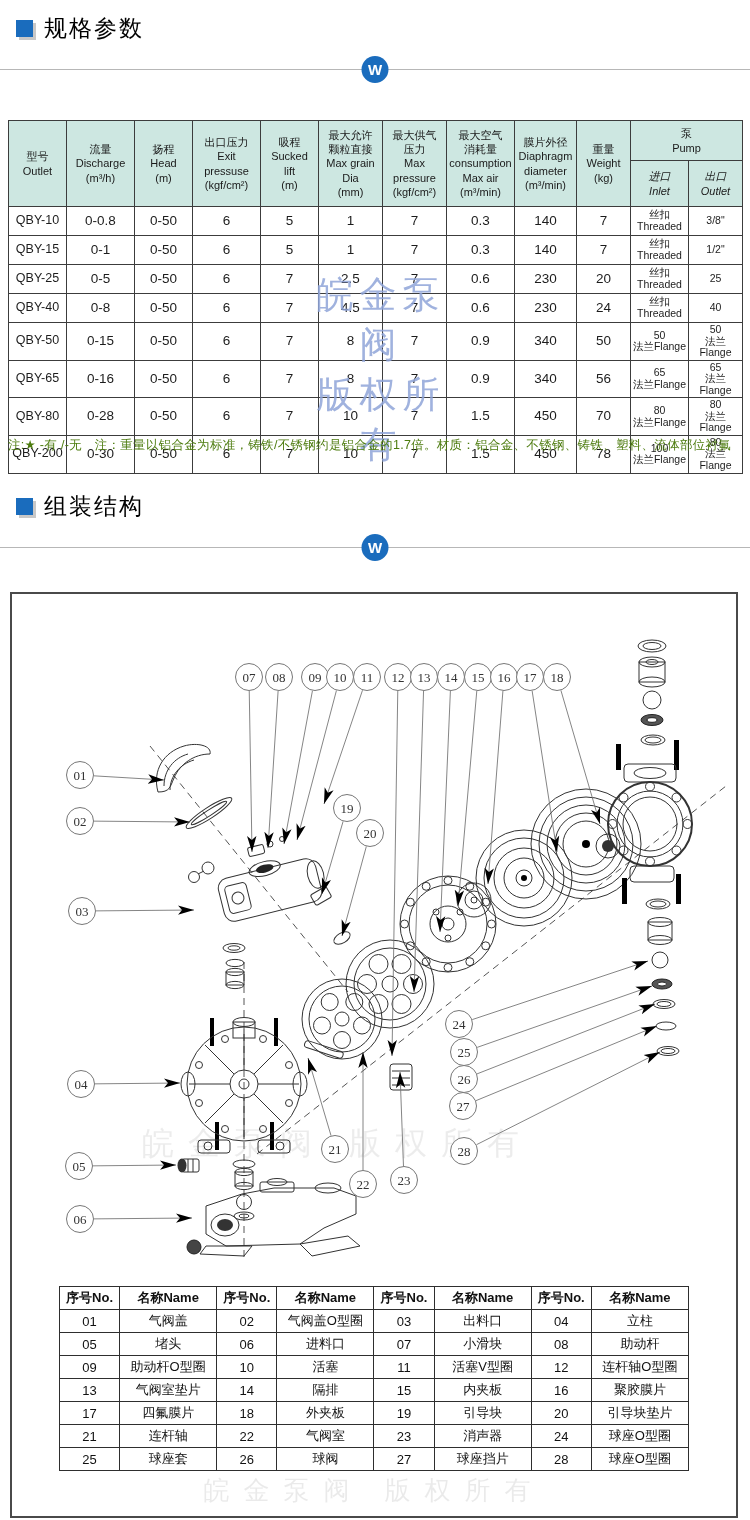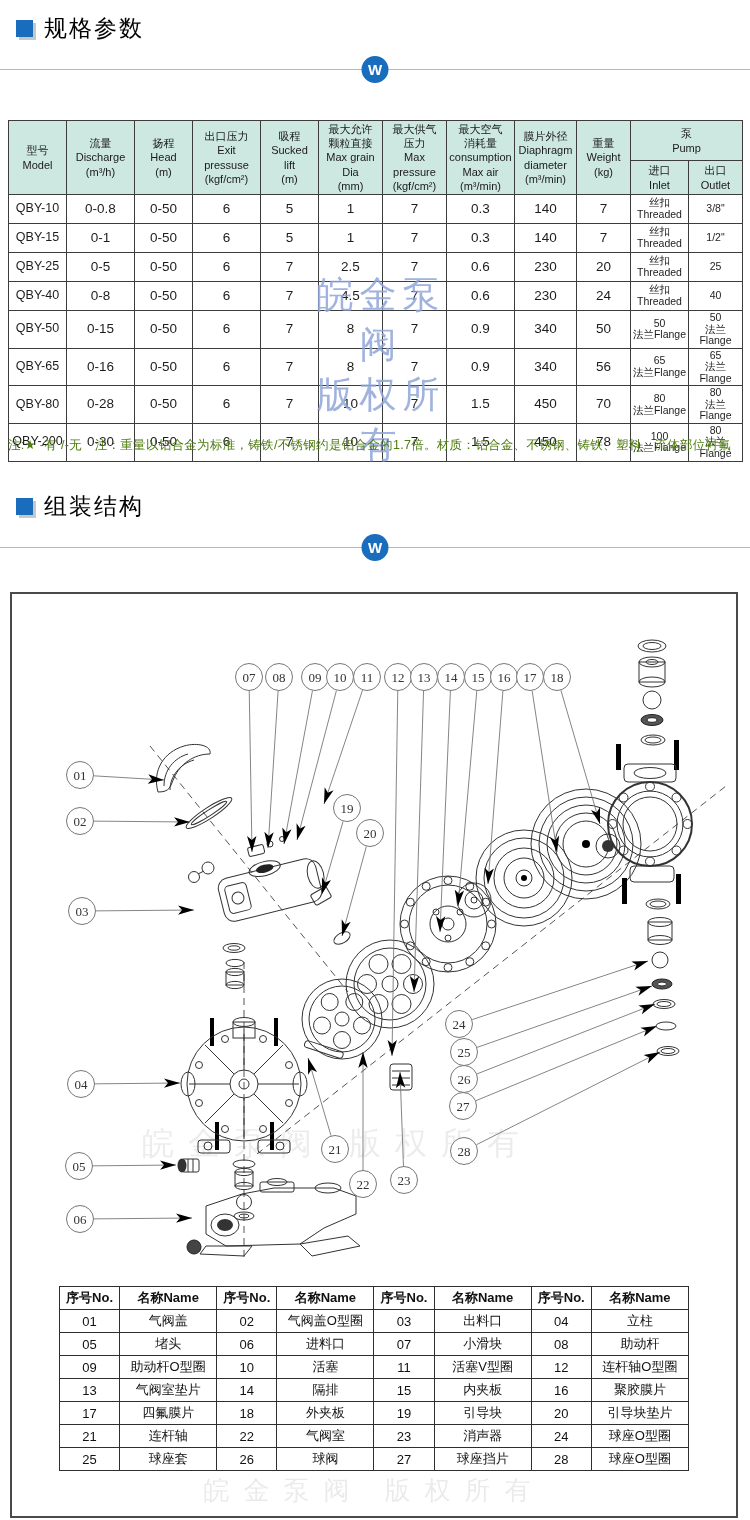--- a/index.html
+++ b/index.html
@@ -24,21 +24,21 @@
   #div1 { top:56px; }
   #div2 { top:534px; }
 
   
   .spec-wrap { position:absolute; top:120px; left:8px; width:734px; }
   .spec-table { border-collapse:collapse; width:734px; table-layout:fixed; }
   .spec-table th, .spec-table td { border:1px solid #3c3c3c; text-align:center;
     vertical-align:middle; padding:1px 0; overflow:hidden; }
   .spec-table thead th { background:#cde7e1; font-size:11px; font-weight:normal;
     color:#1a1a1a; white-space:pre-line; line-height:1.28; }
-  .spec-table thead tr.h2 th { height:34px; }
+  .spec-table thead tr.h2 th { height:46px;font-style:italic; }
   .spec-table tbody td { font-size:13.5px; color:#1c1c1c; height:29px;
     white-space:pre-line; line-height:1.1; background:transparent; }
   .spec-table tbody td.model { font-size:12.5px; }
   .spec-table tbody td.io { font-size:10.5px; }
 
   .wm-table { position:absolute; top:150px; left:288px; width:170px; text-align:center;
     font-size:37px; letter-spacing:6px; line-height:1.35; color:rgba(143,164,216,0.85);
     pointer-events:none; }
 
   .note { position:absolute; top:437px; left:8px; width:740px; font-size:12.5px;
@@ -83,21 +83,21 @@
           <col style="width:64px">
           <col style="width:68px">
         <col style="width:62px">
           <col style="width:54px">
           <col style="width:58px">
           <col style="width:54px">
       </colgroup>
       <thead>
         <tr class="h1">
           <th rowspan="2">型号
-Model</th>
+Outlet</th>
           <th rowspan="2">流量
 Discharge
 (m³/h)</th>
           <th rowspan="2">扬程
 Head
 (m)</th>
           <th rowspan="2">出口压力
 Exit
 pressuse
 (kgf/cm²)</th>

